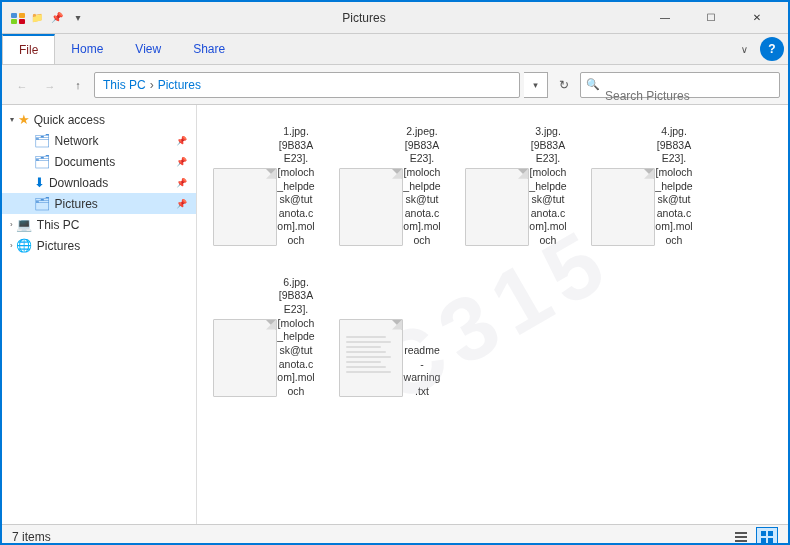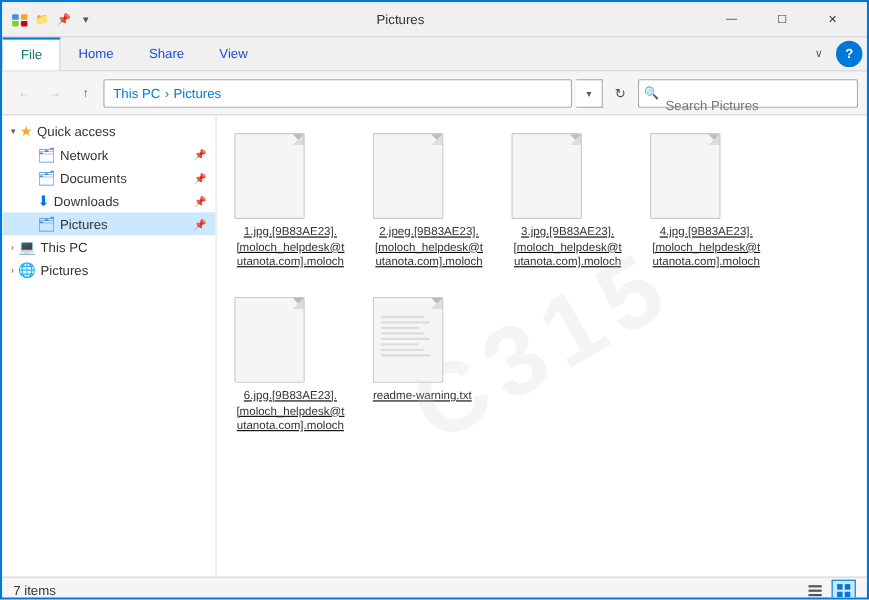--- a/index.html
+++ b/index.html
@@ -31,21 +31,21 @@
       align-items: center;
       font-size: 12px;
       cursor: pointer;
       color: #1d4ed8;
     }
     .ribbon-tab.active {
       background: #fff;
       border-top: 2px solid #0078d7;
       border-left: 1px solid #ccc;
       border-right: 1px solid #ccc;
-      color: #0f766e;
+      color: #7f1d1d;
     }
     .ribbon-chevron { margin-left: auto; padding: 0 8px; display: flex; align-items: center; color: #555; font-size: 10px; }
     .ribbon-help { width: 24px; height: 24px; background: #0078d7; color: #fff; border-radius: 50%; display: flex; align-items: center; justify-content: center; font-size: 12px; font-weight: bold; margin: 3px 4px; cursor: pointer; }
 
     
     .address-bar {
       background: #f5f5f5;
       border-bottom: 1px solid #ccc;
       height: 40px;
       display: flex;
@@ -128,26 +128,24 @@
       position: relative;
     }
     .files-grid {
       display: flex;
       flex-wrap: wrap;
       gap: 16px;
     }
     .file-item {
       width: 110px;
       display: flex;
-      flex-direction: column;
-      align-items: flex-start;
+      align-items: flex-end;
       cursor: pointer;
       padding: 4px;
       border-radius: 2px;
-      text-decoration: underline;
     }
     .file-icon {
       width: 72px;
       height: 80px;
       position: relative;
     }
     .file-page {
       width: 64px;
       height: 78px;
       background: #f5f5f5;
@@ -251,22 +249,22 @@
     <div class="title-bar-btn">—</div>
     <div class="title-bar-btn">☐</div>
     <div class="title-bar-btn close">✕</div>
   </div>
 </div>
 
 <div class="ribbon">
   <div class="ribbon-tabs-row">
     <div class="ribbon-tab active">File</div>
     <div class="ribbon-tab">Home</div>
+    <div class="ribbon-tab">View</div>
     <div class="ribbon-tab">Share</div>
-    <div class="ribbon-tab">View</div>
     <div class="ribbon-chevron">∨</div>
     <div class="ribbon-help">?</div>
   </div>
 </div>
 
 <div class="address-bar">
   <div class="nav-btn disabled">←</div>
   <div class="nav-btn disabled">→</div>
   <div class="nav-btn">↑</div>
   <div class="address-path">

